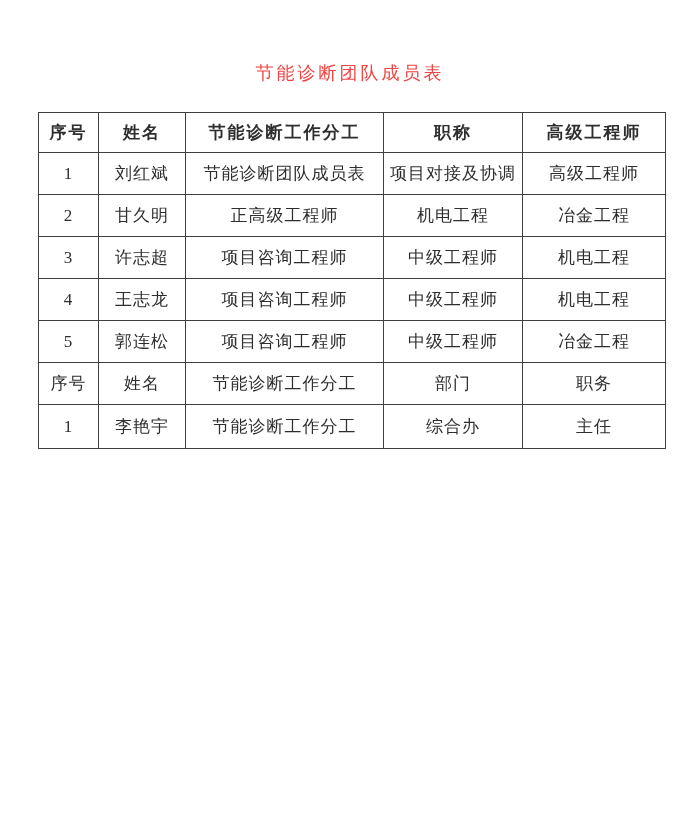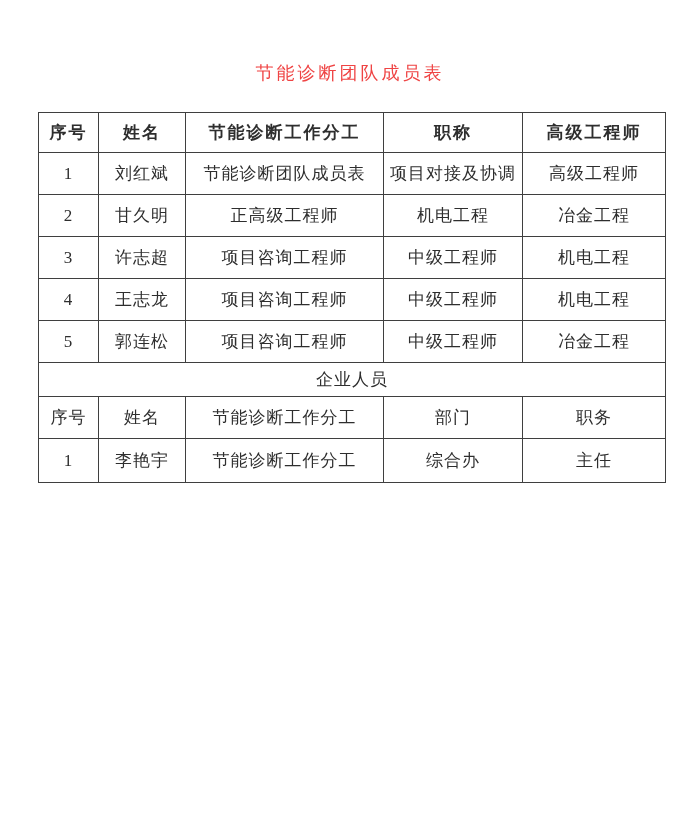--- a/index.html
+++ b/index.html
@@ -117,23 +117,20 @@
     </tr>
 
     <tr class="r-data">
       <td>5</td>
       <td>郭连松</td>
       <td>项目咨询工程师</td>
       <td>中级工程师</td>
       <td>冶金工程</td>
     </tr>
 
-    <tr class="r-sec2">
-      <td colspan="5">企业人员</td>
-    </tr>
 
     <tr class="r-head2">
       <td>序号</td>
       <td>姓名</td>
       <td>节能诊断工作分工</td>
       <td>部门</td>
       <td>职务</td>
     </tr>
 
     <tr class="r-last">

